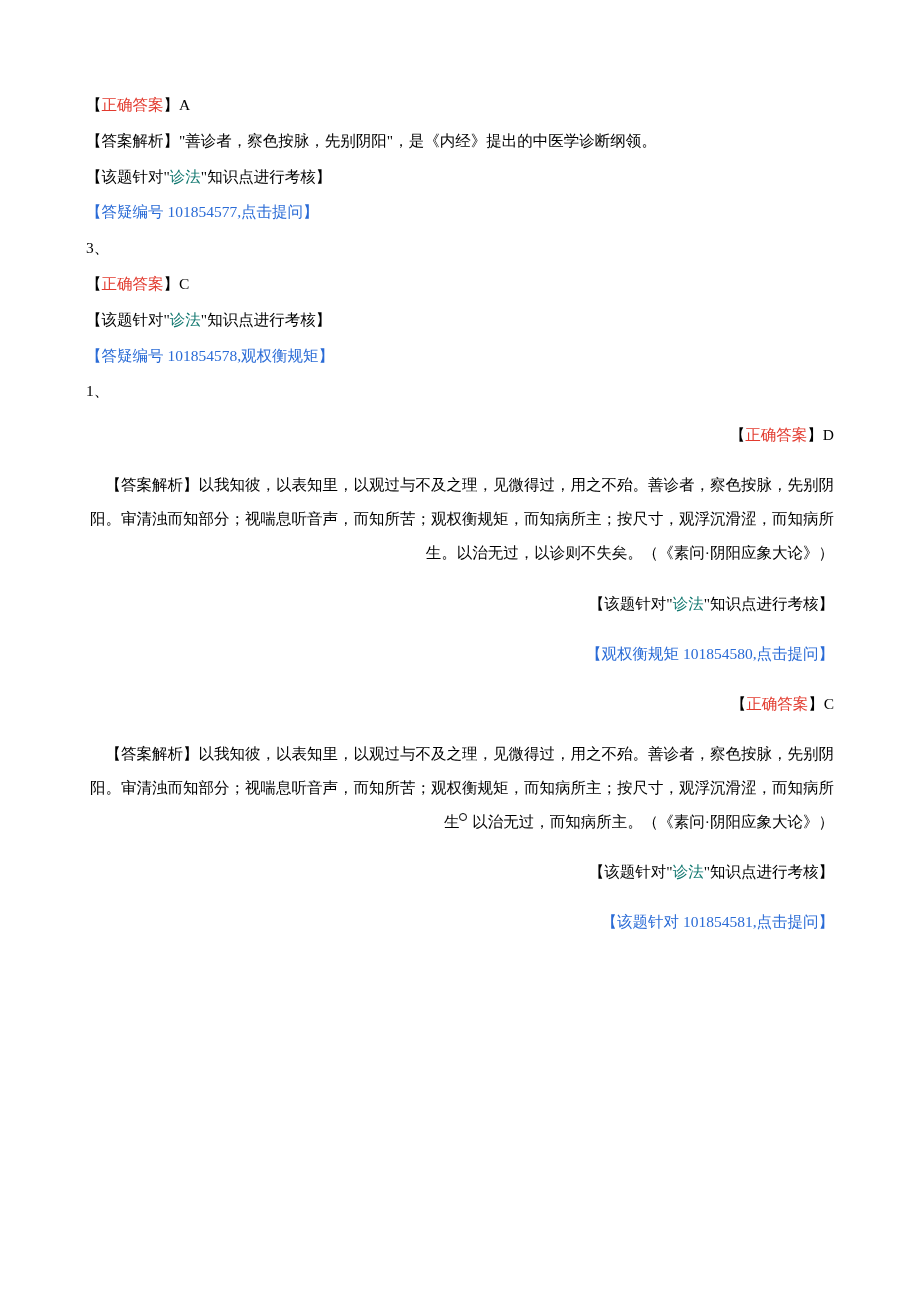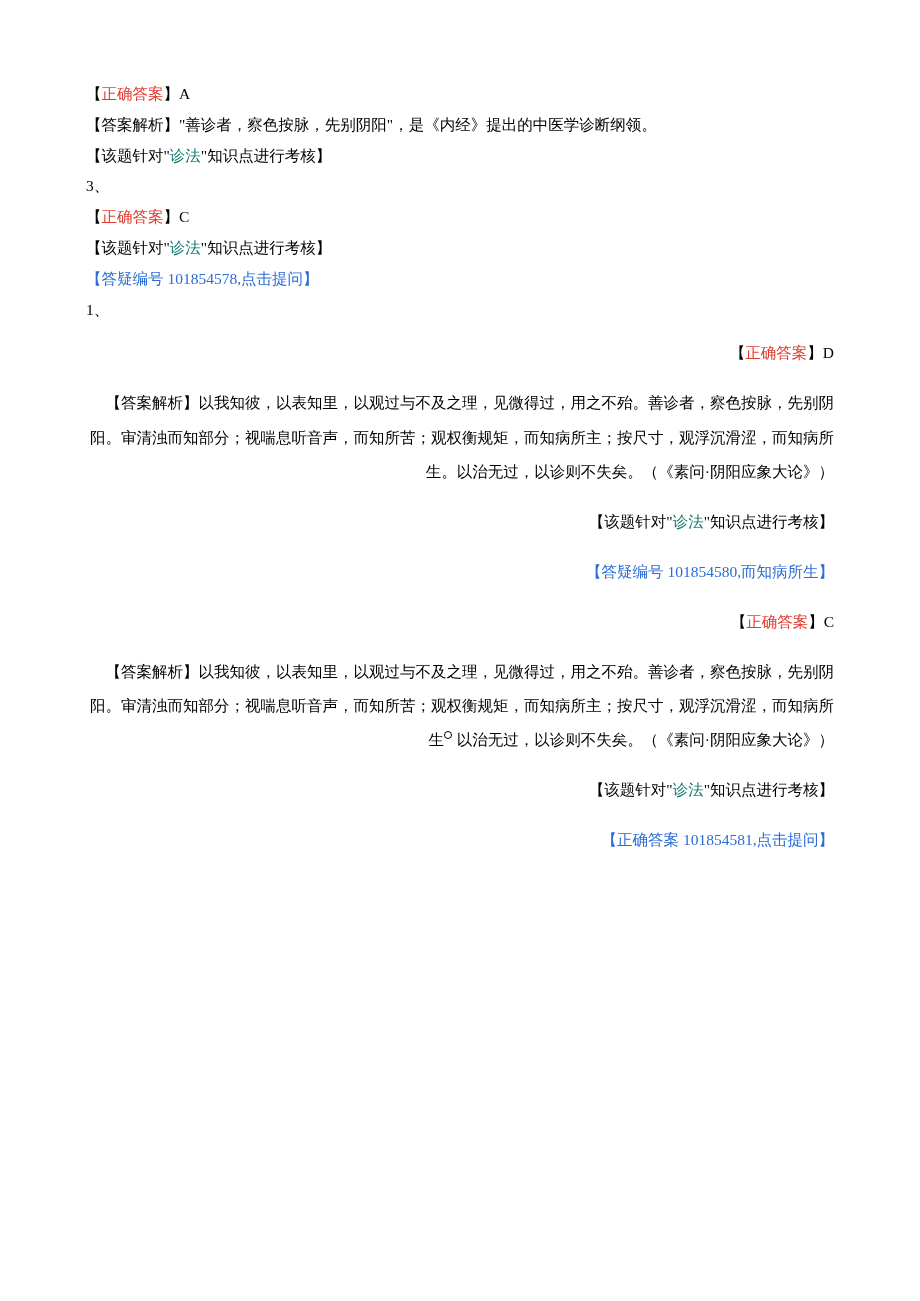--- a/index.html
+++ b/index.html
@@ -9,21 +9,21 @@
     width: 920px;
   }
   .page {
     padding: 82px 86px 60px 86px;
     font-family: "Songti SC", "SimSun", "STSong", serif;
     font-size: 15.5px;
     line-height: 1.6;
     color: #000000;
   }
   .para {
-    margin: 0 0 6px 0;
+    margin: 11px 0 6px 0;
   }
   .para-spaced {
     margin: 0 0 16px 0;
     line-height: 2.2;
     text-align: right;
   }
   .red { color: #e23a2e; }
   .green { color: #0f766e; }
   .blue { color: #2a6bd6; }
   .bullet-circle {
@@ -41,53 +41,56 @@
 
 <div class="page">
 
   <p class="para">
     <span>【</span><span class="red">正确答案</span><span>】A</span>
   </p>
   <p class="para">【答案解析】"善诊者，察色按脉，先别阴阳"，是《内经》提出的中医学诊断纲领。</p>
   <p class="para">
     <span>【该题针对"</span><span class="green">诊法</span><span>"知识点进行考核】</span>
   </p>
+  <p class="para">
+    <span class="blue">【答疑编号 101854577,点击提问】</span>
+  </p>
 
   <p class="para">3、</p>
 
   <p class="para">
     <span>【</span><span class="red">正确答案</span><span>】C</span>
   </p>
   <p class="para">
     <span>【该题针对"</span><span class="green">诊法</span><span>"知识点进行考核】</span>
   </p>
   <p class="para">
-    <span class="blue">【答疑编号 101854578,点击提问】</span>
+    <span class="blue">【答疑编号 101854578,观权衡规矩】</span>
   </p>
 
   <p class="para" style="margin-bottom:14px;">1、</p>
 
   <p class="para-spaced">
     <span>【</span><span class="red">正确答案</span><span>】D</span>
   </p>
   <p class="para-spaced">【答案解析】以我知彼，以表知里，以观过与不及之理，见微得过，用之不殆。善诊者，察色按脉，先别阴阳。审清浊而知部分；视喘息听音声，而知所苦；观权衡规矩，而知病所主；按尺寸，观浮沉滑涩，而知病所生。以治无过，以诊则不失矣。（《素问·阴阳应象大论》）</p>
   <p class="para-spaced">
     <span>【该题针对"</span><span class="green">诊法</span><span>"知识点进行考核】</span>
   </p>
   <p class="para-spaced">
-    <span class="blue">【答疑编号 101854580,而知病所生】</span>
+    <span class="blue">【观权衡规矩 101854580,点击提问】</span>
   </p>
 
   <p class="para-spaced">
     <span>【</span><span class="red">正确答案</span><span>】C</span>
   </p>
   <p class="para-spaced">
     <span>【答案解析】以我知彼，以表知里，以观过与不及之理，见微得过，用之不殆。善诊者，察色按脉，先别阴阳。审清浊而知部分；视喘息听音声，而知所苦；观权衡规矩，而知病所主；按尺寸，观浮沉滑涩，而知病所生</span><span class="bullet-circle"></span>
-    <span>以治无过，以诊则不失矣。（《素问·阴阳应象大论》）</span>
+    <span>以治无过，而知病所主。（《素问·阴阳应象大论》）</span>
   </p>
   <p class="para-spaced">
     <span>【该题针对"</span><span class="green">诊法</span><span>"知识点进行考核】</span>
   </p>
   <p class="para-spaced">
-    <span class="blue">【正确答案 101854581,点击提问】</span>
+    <span class="blue">【该题针对 101854581,点击提问】</span>
   </p>
 
 </div>
 
 </body></html>

